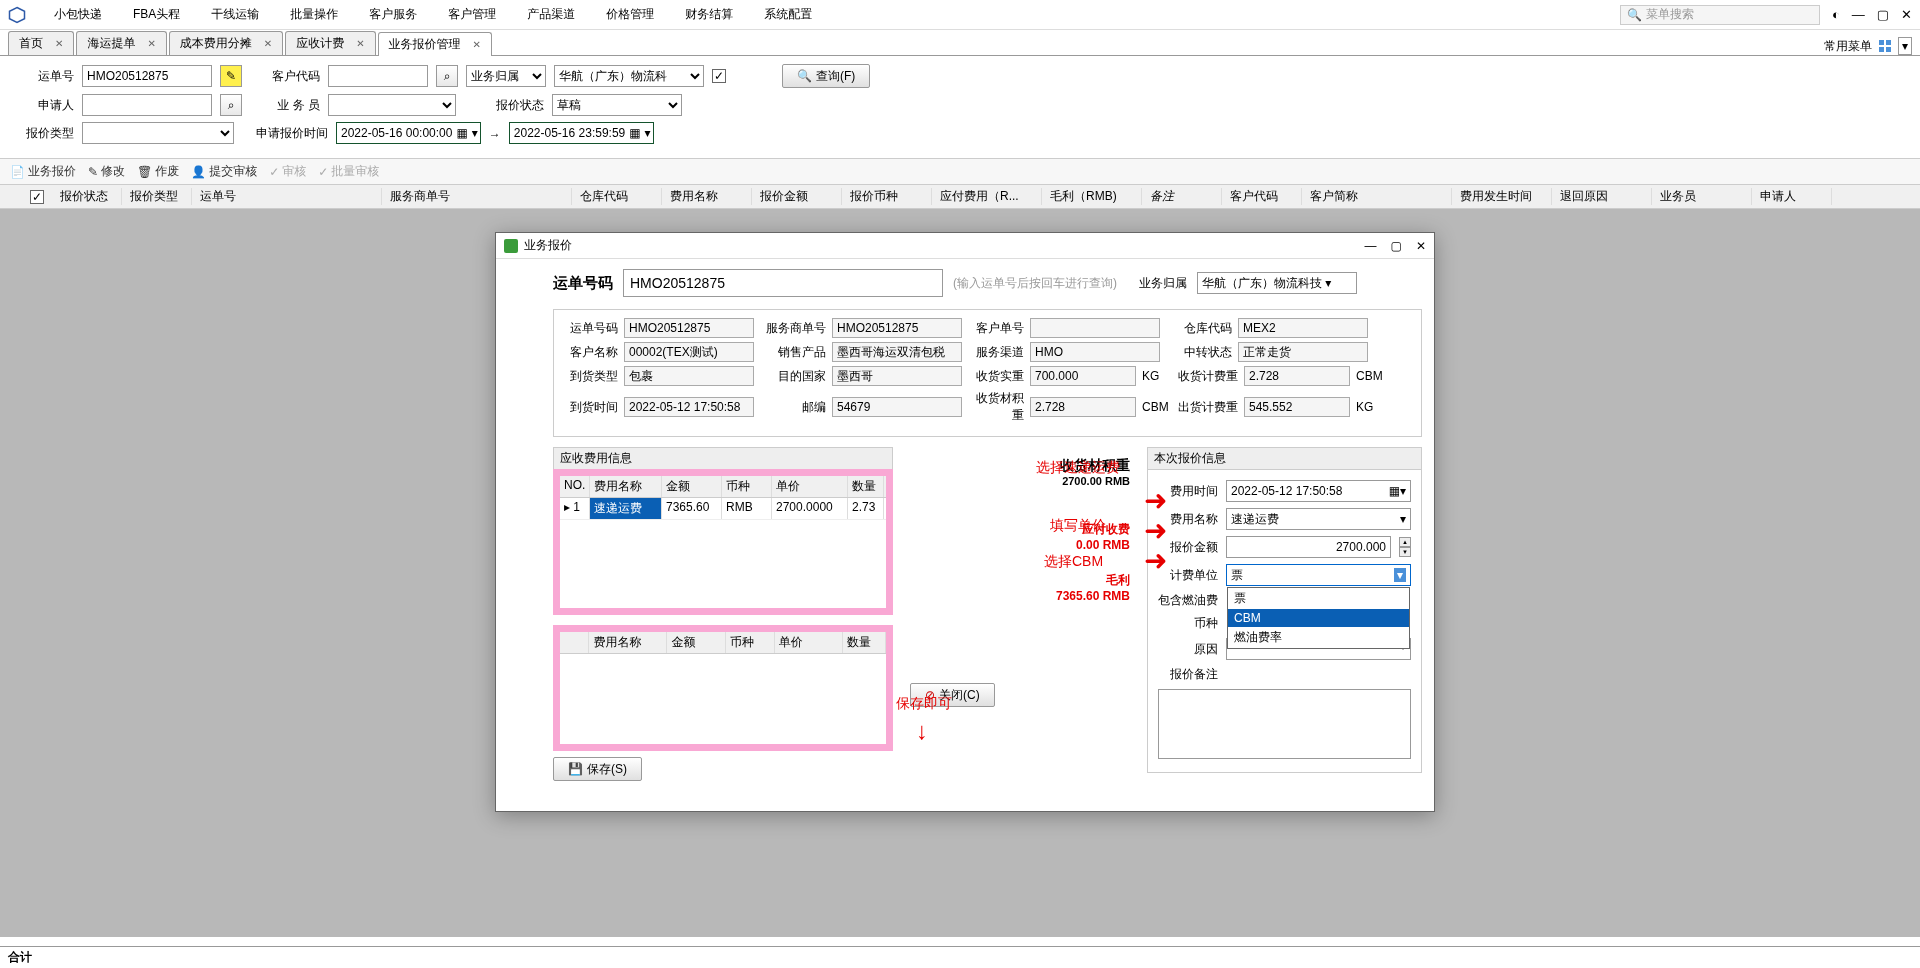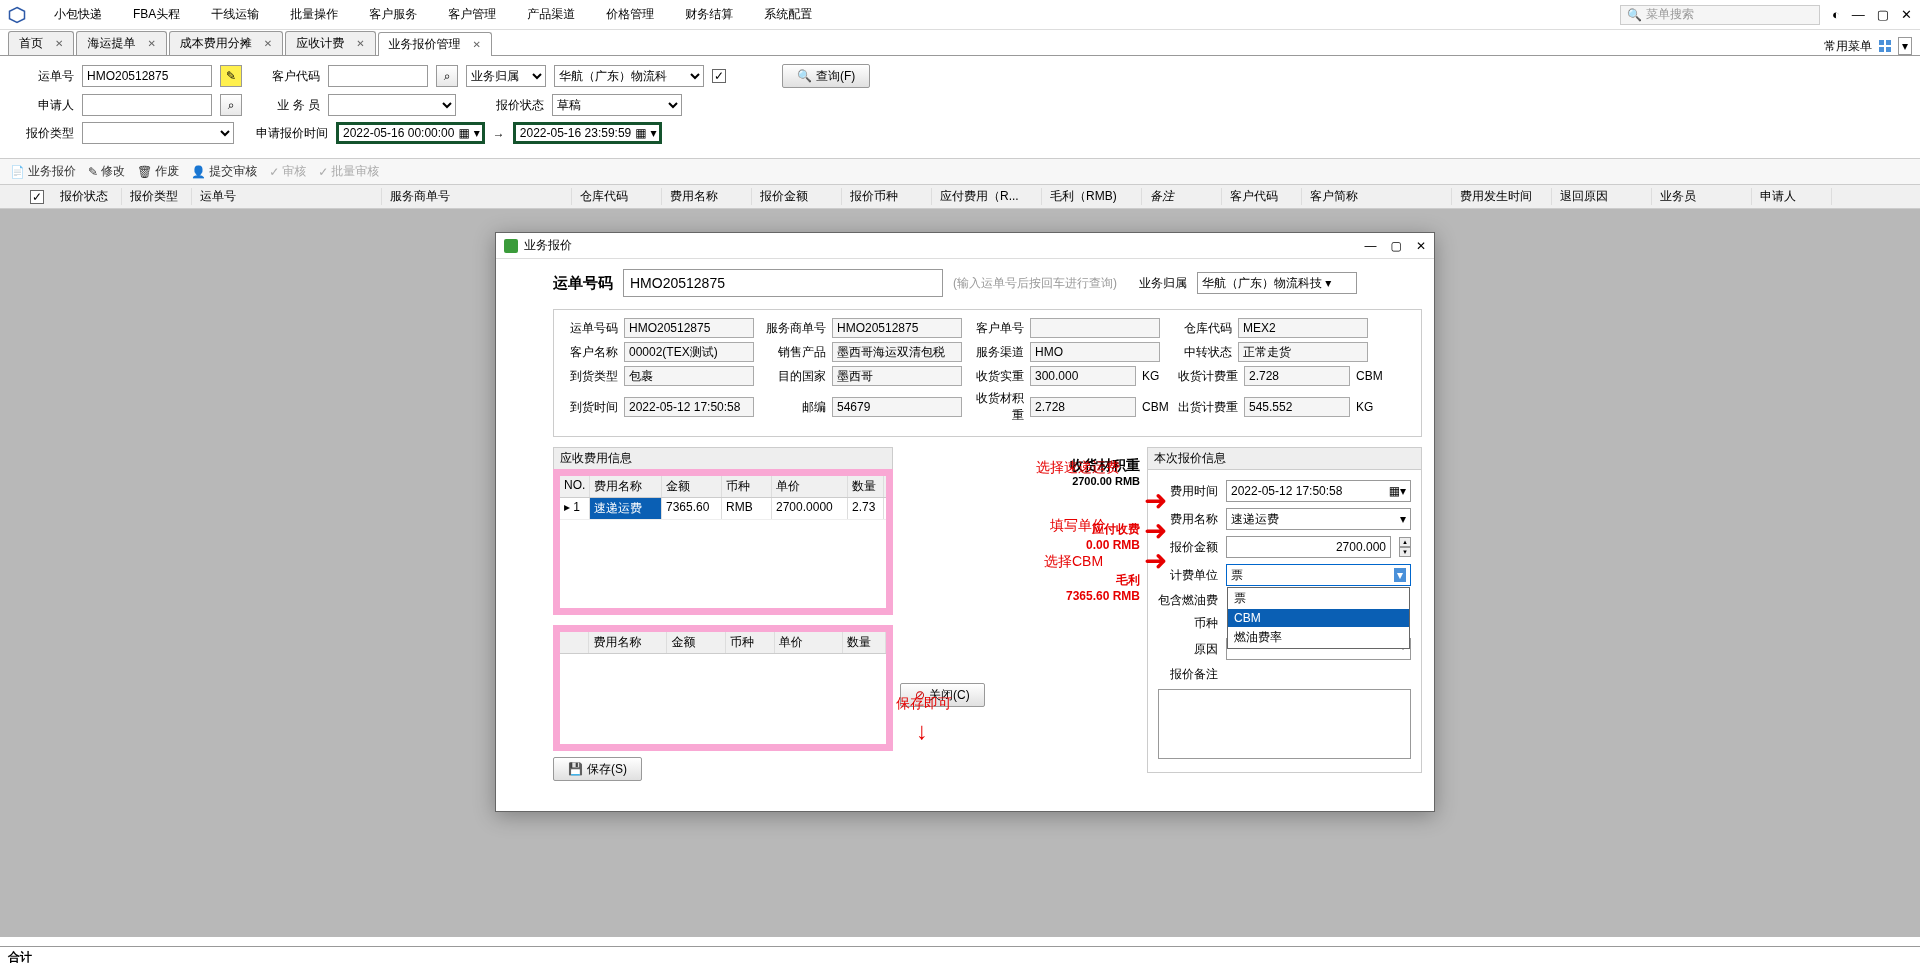--- a/index.html
+++ b/index.html
@@ -24,21 +24,21 @@
 
 
 .filter-panel { padding: 8px 14px; background: #fff; border-bottom: 1px solid #ccc; }
 .filter-row { display: flex; align-items: center; gap: 8px; margin-bottom: 6px; }
 .flabel { width: 60px; text-align: right; color: #000; }
 .finput { height: 22px; border: 1px solid #999; padding: 0 4px; background: #fff; }
 .fselect { height: 22px; border: 1px solid #999; background: #fff; }
 .icon-btn { width: 22px; height: 22px; border: 1px solid #999; background: linear-gradient(#fff,#e8e8e8); display: flex; align-items: center; justify-content: center; cursor: pointer; }
 .query-btn { height: 24px; padding: 0 14px; border: 1px solid #999; background: linear-gradient(#fff,#e0e0e0); cursor: pointer; border-radius: 2px; display:flex; align-items:center; gap:4px; }
 .checkbox-box { width: 14px; height: 14px; border: 1px solid #666; display: inline-flex; align-items: center; justify-content: center; background:#fff;}
-.date-input { display:flex; align-items:center; border:3px solid #14532d; height:22px; padding:0 2px 0 4px; gap:4px; }
+.date-input { display:flex; align-items:center; border:1px solid #14532d; height:22px; padding:0 2px 0 4px; gap:4px; }
 
 
 .action-bar { height: 26px; display: flex; align-items: center; gap: 12px; padding: 0 10px; background: #f7f7f7; border-bottom: 1px solid #ccc; }
 .action-item { display: flex; align-items: center; gap: 3px; cursor: pointer; color: #333; }
 .action-item.disabled { color: #aaa; }
 
 
 .grid-header { height: 24px; display: flex; align-items: center; background: #f0f0f0; border-bottom: 1px solid #ccc; padding-left: 30px;}
 .gh-col { padding: 0 8px; border-right: 1px solid #ddd; white-space: nowrap; overflow:hidden; }
 .grid-body { background: #b8b8b8; height: 728px; position: relative; }
@@ -61,21 +61,21 @@
 .dlg-belong-sel { height: 22px; border: 1px solid #999; padding: 0 4px; }
 
 
 .info-grid { border: 1px solid #ccc; padding: 8px; margin-bottom: 10px; }
 .info-row { display: flex; align-items: center; margin-bottom: 4px; gap: 6px; }
 .ilabel { width: 56px; text-align: right; }
 .ival { height: 20px; border: 1px solid #aaa; background: #f5f5f5; padding: 0 4px; display: flex; align-items: center; overflow: hidden; white-space: nowrap; }
 .unit { width: 30px; }
 
 
-.lower { display: flex; gap: 7px; }
+.lower { display: flex; gap: 17px; }
 .left-col { width: 340px; }
 .mid-col { width: 260px; padding-top: 10px; }
 .right-col { flex: 1; }
 .section-title { background: #eee; border: 1px solid #ccc; border-bottom: none; padding: 2px 6px; }
 .small-table { border: 7px solid #f9a8d4; }
 .st-head { display: flex; background: #f0f0f0; border-bottom: 1px solid #ccc; }
 .st-head > div, .st-row > div { padding: 2px 4px; border-right: 1px solid #ddd; overflow:hidden; white-space:nowrap; }
 .st-row { display: flex; border-bottom: 1px solid #eee; }
 .st-body { height: 110px; overflow: auto; position: relative; }
 .st-body2 { height: 90px; }
@@ -314,21 +314,21 @@
           <div class="ival" style="width:130px">HMO</div>
         <span class="ilabel" style="width:66px">中转状态</span>
           <div class="ival" style="width:130px">正常走货</div>
       </div>
       <div class="info-row">
         <span class="ilabel">到货类型</span>
           <div class="ival" style="width:130px">包裹</div>
         <span class="ilabel" style="width:66px">目的国家</span>
           <div class="ival" style="width:130px">墨西哥</div>
         <span class="ilabel">收货实重</span>
-          <div class="ival" style="width:106px">300.000</div>
+          <div class="ival" style="width:106px">700.000</div>
           <span class="unit">KG</span>
         <span class="ilabel" style="width:60px">收货计费重</span>
           <div class="ival" style="width:106px">2.728</div>
           <span class="unit">CBM</span>
       </div>
       <div class="info-row">
         <span class="ilabel">到货时间</span>
           <div class="ival" style="width:130px">2022-05-12 17:50:58</div>
         <span class="ilabel" style="width:66px">邮编</span>
           <div class="ival" style="width:130px">54679</div>

